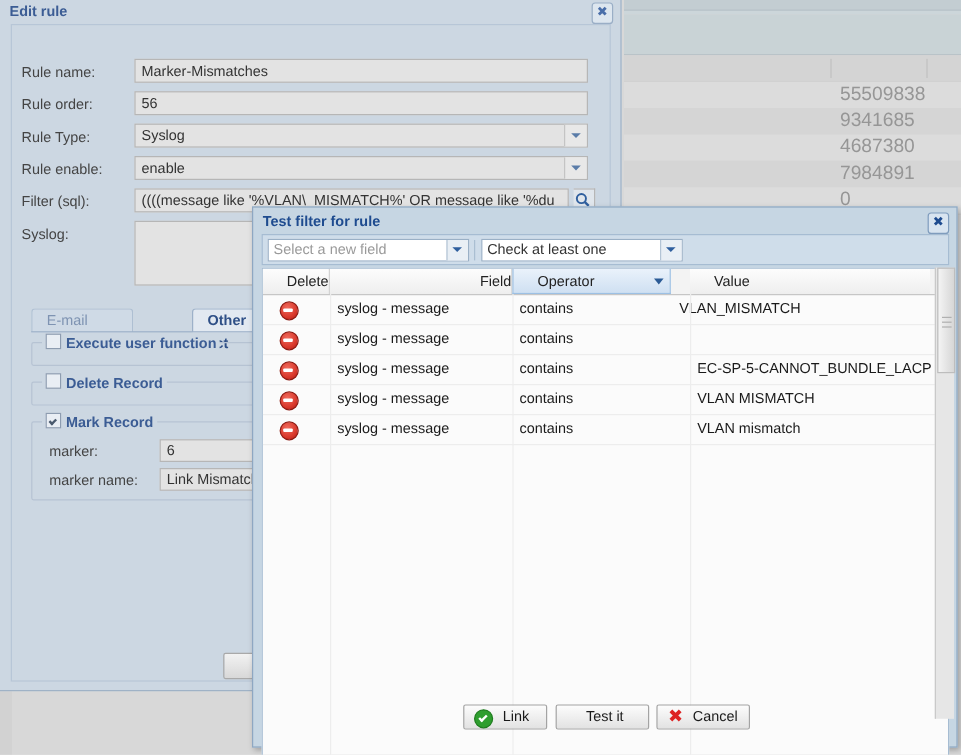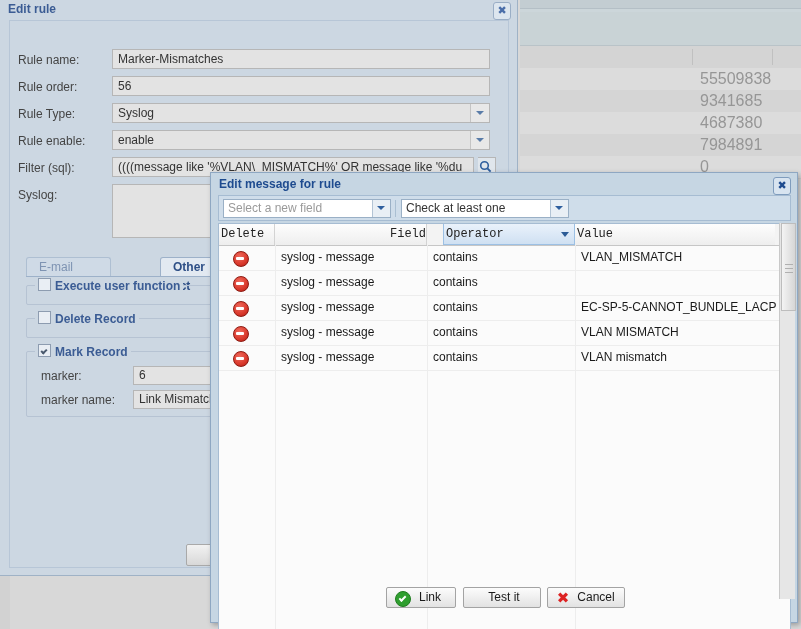--- a/index.html
+++ b/index.html
@@ -148,22 +148,22 @@
   }
   .tb-sep{position:absolute;top:4px;left:389px;width:1px;height:17px;background:#aabfd2;}
 
   #filter-dialog .fd-grid{
     position:absolute;left:7px;top:50px;width:573px;height:526px;
     background:#fbfbfb;border:1px solid #a6bcd2;box-sizing:border-box;overflow:hidden;
   }
   .grid-head{position:relative;height:21px;background:#f3f3f3;border-bottom:1px solid #c6c6c6;}
   .grid-head .gh{
     position:absolute;top:0;height:21px;line-height:20px;font-size:12px;color:#222;
-    padding-left:2px;box-sizing:border-box;border-right:1px solid #d3d3d3;
-    background:linear-gradient(#fdfdfd,#eeeeee);white-space:nowrap;overflow:hidden;font-family:Liberation Mono, monospace;
+    padding-left:20px;box-sizing:border-box;border-right:1px solid #d3d3d3;
+    background:linear-gradient(#fdfdfd,#eeeeee);white-space:nowrap;overflow:hidden;
   }
   .grid-head .gh.active{background:linear-gradient(#eaf2fb,#cfe0f2);border:1px solid #9cc0e4;border-top:none;}
   .grid-head .gh .sortarrow{
     position:absolute;right:5px;top:8px;
     border-left:4px solid transparent;border-right:4px solid transparent;border-top:5px solid #2b5b96;
   }
   .grid-row{position:relative;height:24px;border-bottom:1px solid #ededed;}
   .grid-row .gc{
     position:absolute;top:0;height:24px;line-height:23px;font-size:12px;color:#1a1a1a;
     padding-left:6px;box-sizing:border-box;white-space:nowrap;overflow:hidden;
@@ -322,51 +322,51 @@
       <div class="sub-field" style="left:106px;top:38px;width:150px;">Link Mismatch</div>
     </div>
   </div>
 
   <div class="ok-btn-partial">
     <span class="gcheck"></span>
   </div>
 </div>
 
 <div id="filter-dialog">
-  <div class="fd-title">Edit message for rule</div>
+  <div class="fd-title">Test filter for rule</div>
   <div class="fd-close">✖</div>
 
   <div class="fd-toolbar">
     <div class="tb-select placeholder" style="left:4px;width:168px;">
       <span>Select a new field</span>
       <span class="arrow"></span>
     </div>
     <div class="tb-sep" style="left:176px;"></div>
     <div class="tb-select" style="left:182px;width:168px;">
       <span>Check at least one</span>
       <span class="arrow"></span>
     </div>
   </div>
 
   <div class="fd-grid">
     <div class="grid-head">
       <div class="gh" style="left:0;width:56px;">Delete</div>
       <div class="gh" style="left:56px;width:152px;text-align:right;">Field</div>
-      <div class="gh active" style="left:224px;width:132px;">
+      <div class="gh active" style="left:208px;width:132px;">
         <span>Operator</span>
         <span class="sortarrow"></span>
       </div>
       <div class="gh" style="left:356px;width:200px;border-right:none;">Value</div>
     </div>
 
     <div class="grid-row">
       <span class="del-icon"></span>
       <span class="gc" style="left:56px;width:152px;">syslog - message</span>
       <span class="gc" style="left:208px;width:148px;">contains</span>
-      <span class="gc" style="left:356px;width:216px;">VLAN_MISMATCH</span>
+      <span class="gc" style="left:341px;width:216px;">VLAN_MISMATCH</span>
     </div>
     <div class="grid-row">
       <span class="del-icon"></span>
       <span class="gc" style="left:56px;width:152px;">syslog - message</span>
       <span class="gc" style="left:208px;width:148px;">contains</span>
     </div>
     <div class="grid-row">
       <span class="del-icon"></span>
       <span class="gc" style="left:56px;width:152px;">syslog - message</span>
       <span class="gc" style="left:208px;width:148px;">contains</span>

